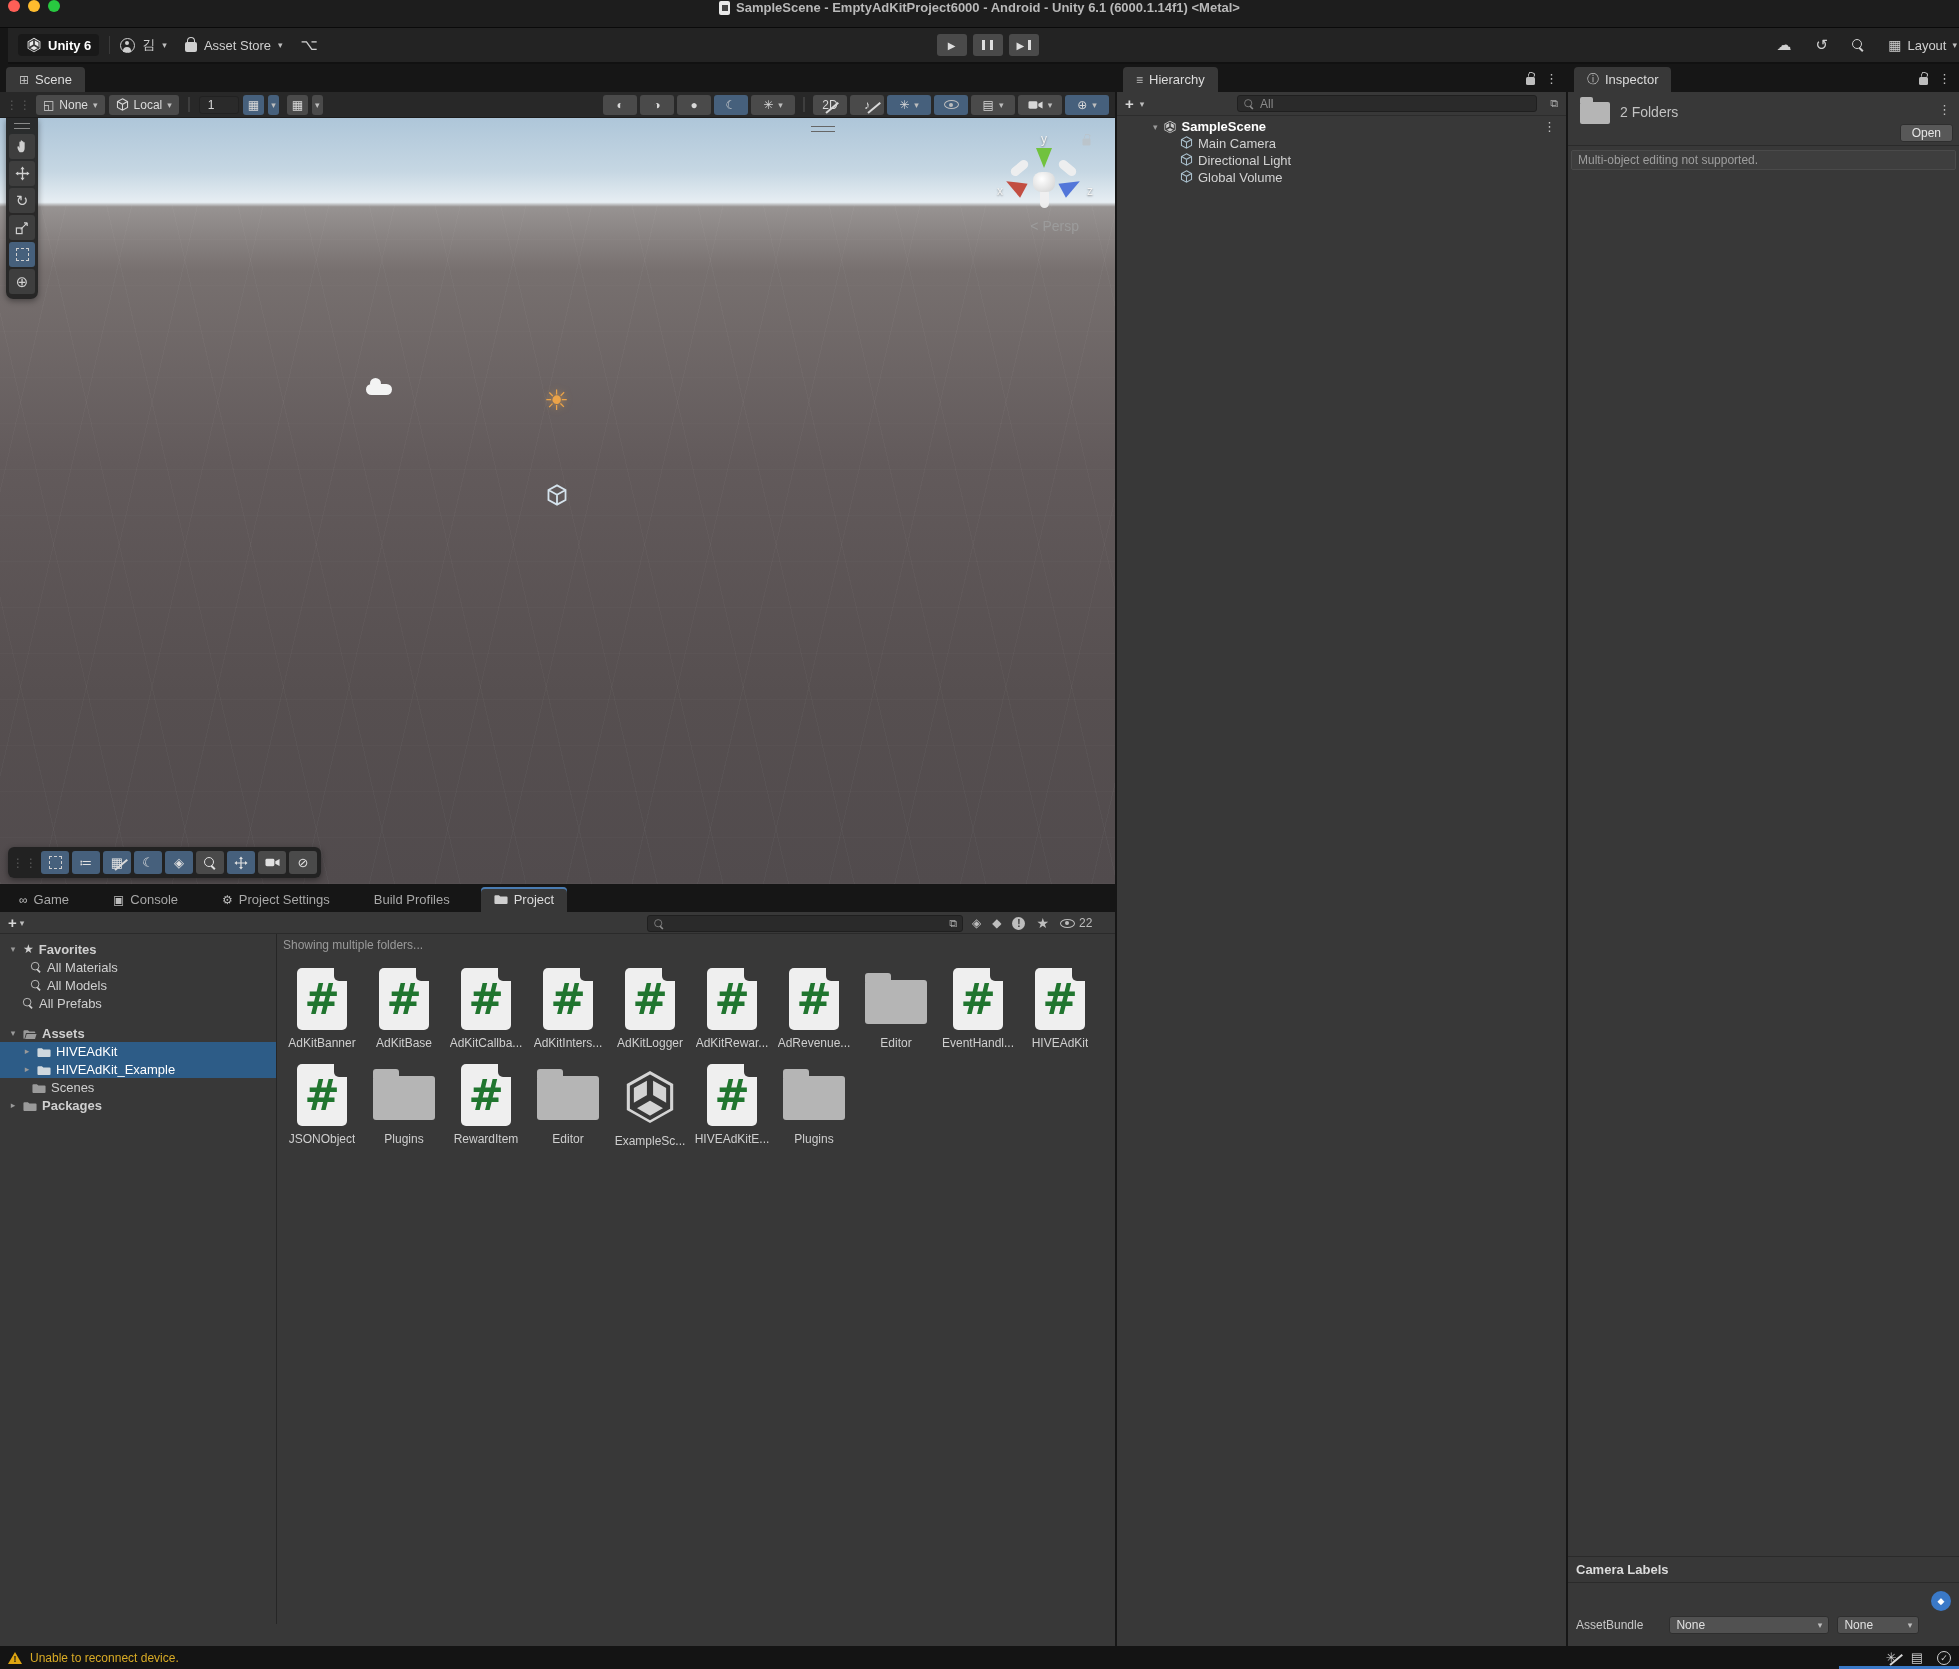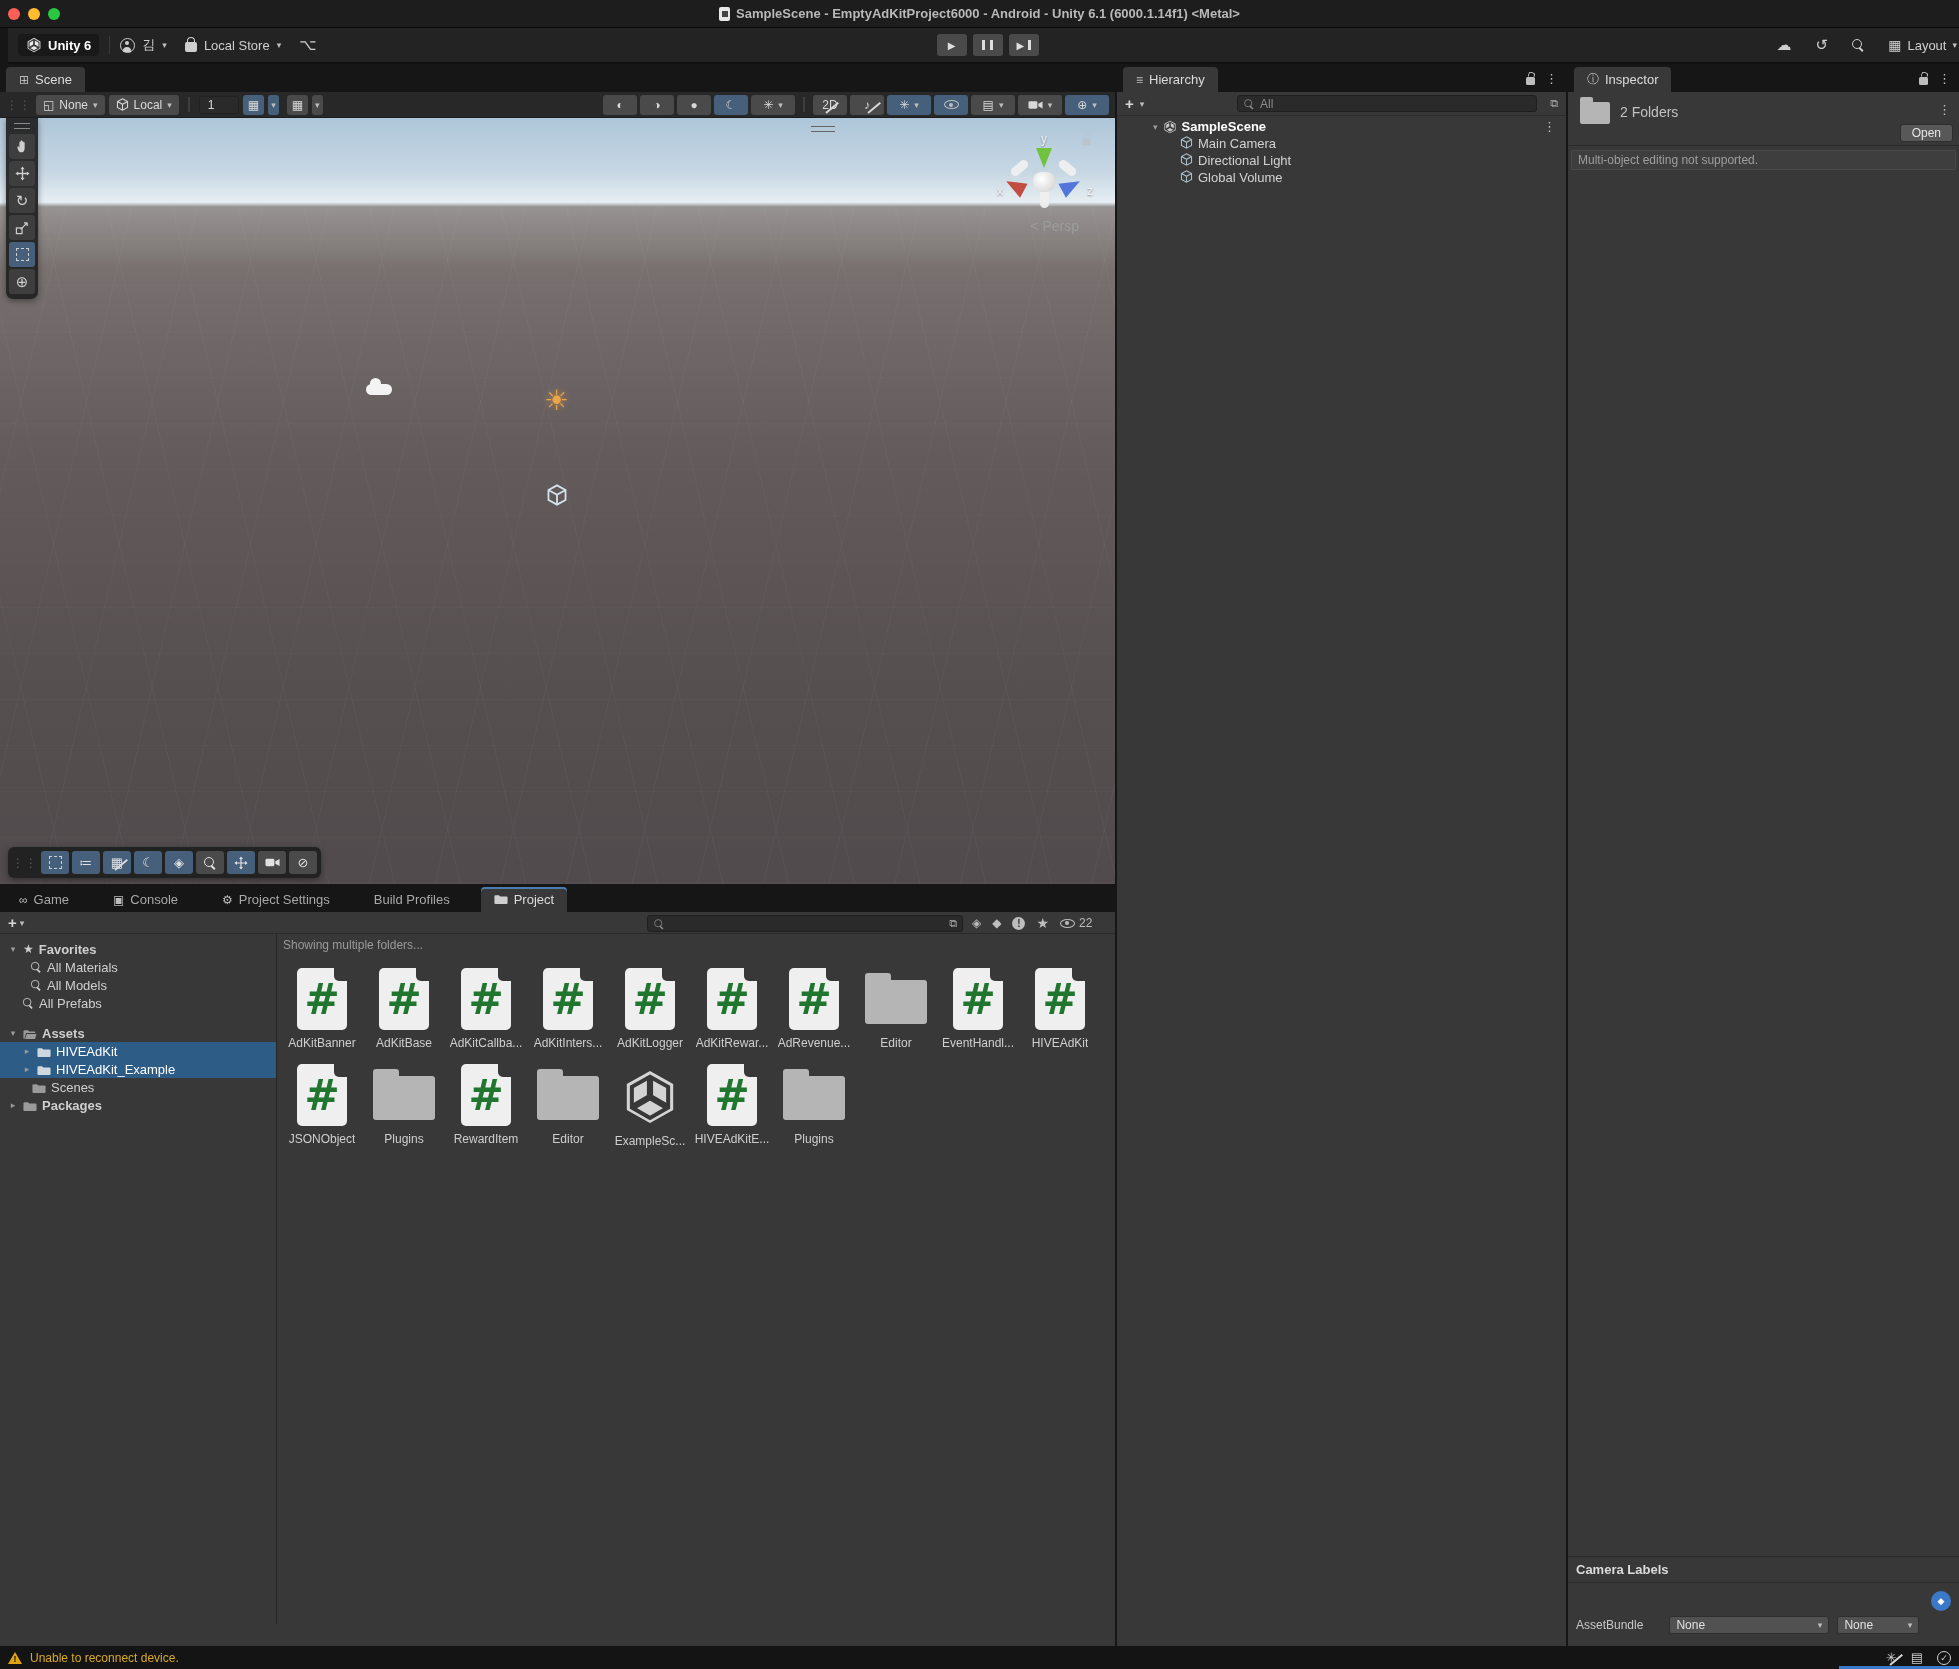--- a/index.html
+++ b/index.html
@@ -1,20 +1,20 @@
 <!DOCTYPE html>
 <html><head>
 <meta charset="utf-8">
 <style>
 *{box-sizing:border-box;margin:0;padding:0}
 html,body{width:1959px;height:1669px}
 body{position:relative;background:#161616;font-family:"Liberation Sans","DejaVu Sans",sans-serif;font-size:13px;color:#c8c8c8;overflow:hidden}
 .abs{position:absolute}
 
-#titlebar{left:0;top:0;width:1959px;height:28px;background:#1d1d1d;border-bottom:1px solid #0a0a0a;display:flex;align-items:center}
+#titlebar{left:0;top:0;width:1959px;height:28px;background:#1d1d1d;border-bottom:1px solid #0a0a0a;display:flex;}
 .tl{width:12px;height:12px;border-radius:50%;margin-left:8px}
 #title-center{position:absolute;left:0;right:0;text-align:center;font-weight:bold;color:#b9b9b9;font-size:13px}
 .docicon{display:inline-block;width:11px;height:14px;background:#e8e8e8;border-radius:2px;vertical-align:-3px;margin-right:6px;position:relative}
 .docicon::after{content:"";position:absolute;left:2.5px;top:4px;width:6px;height:6px;background:#444}
 
 #toolbar{left:8px;top:28px;width:1959px;height:36px;background:#232323;border-bottom:2px solid #111;display:flex;align-items:center;padding:0 10px}
 .brand{display:flex;align-items:center;gap:6px;background:#191919;border-radius:4px;padding:3px 8px;color:#fff;font-weight:bold}
 .tsep{width:1px;height:18px;background:#3a3a3a;margin:0 10px}
 .titem{display:flex;align-items:center;gap:5px;color:#cfcfcf}
 .person{width:15px;height:15px;border:1.5px solid #cfcfcf;border-radius:50%;position:relative}
@@ -207,21 +207,21 @@
     <span>Unity 6</span>
   </div>
   <span class="tsep"></span>
   <div class="titem" style="gap:7px">
     <span class="person"></span>
     <span>김</span>
     <span class="caret">▾</span>
   </div>
   <div class="titem" style="margin-left:18px;gap:7px">
     <span class="bag"></span>
-    <span>Local Store</span>
+    <span>Asset Store</span>
     <span class="caret">▾</span>
   </div>
   <span class="titem" style="margin-left:18px;font-size:15px">
       <span>⌥</span>
     </span>
   <div id="play-group">
     <div class="pbtn">
         <span>▶</span>
       </div>
     <div class="pbtn">

